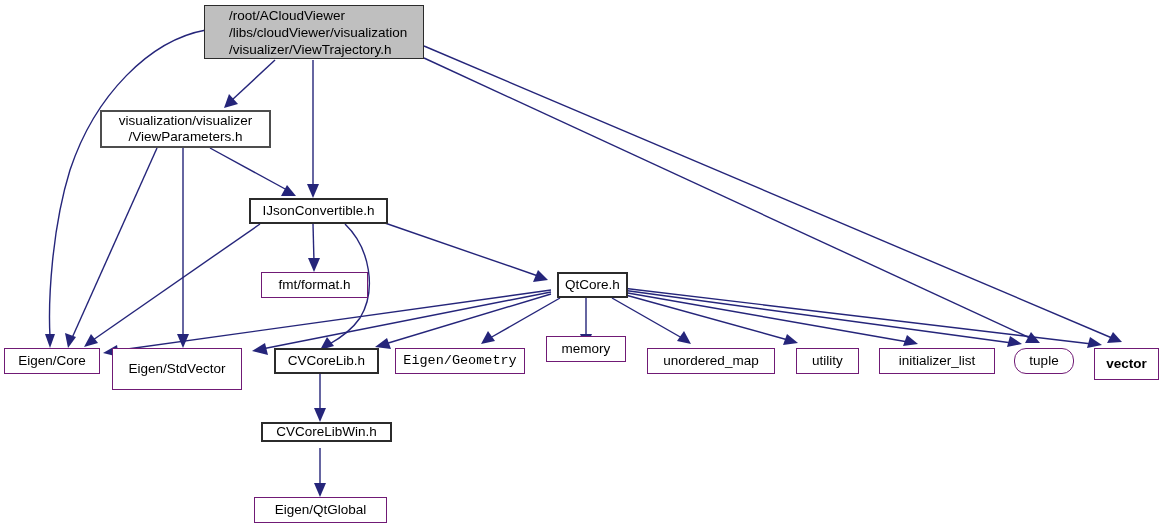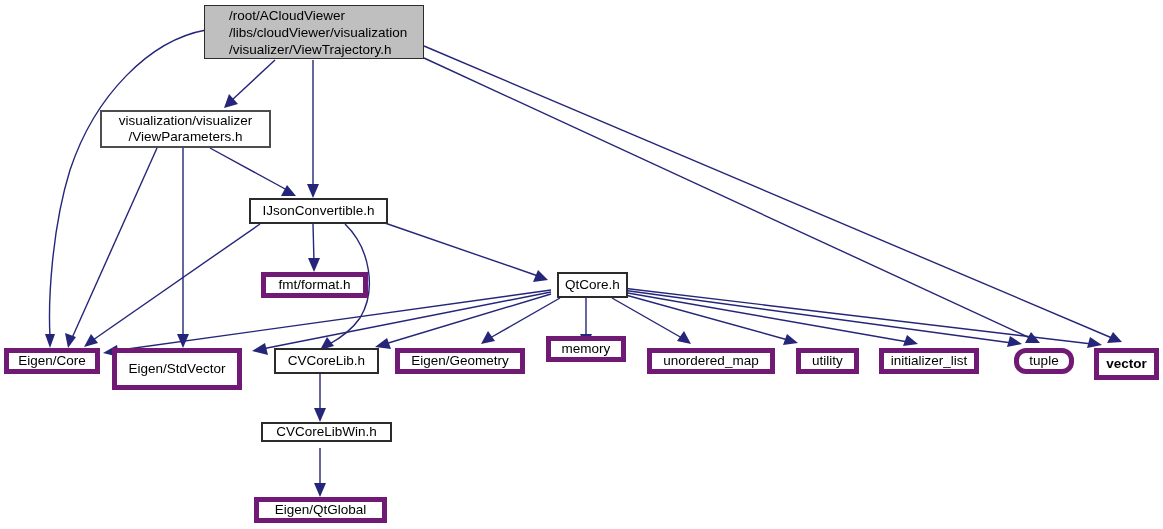--- a/index.html
+++ b/index.html
@@ -32,21 +32,21 @@
     stroke: none;
   }
   .node-box {
     position: absolute;
     box-sizing: border-box;
     display: flex;
     align-items: center;
     justify-content: center;
     text-align: center;
     background: #ffffff;
-    border: 5px solid #701a75;
+    border: 1px solid #701a75;
     color: #000000;
     font-size: 13.5px;
     line-height: 16px;
     white-space: pre-line;
     letter-spacing: 0px;
   }
   .node-box.bold {
     border: 2px solid #2b2b2b;
     margin-left: 6px;
   }
@@ -204,29 +204,29 @@
   <div class="node-box" style="left:261px; top:272px; width:107px; height:26px;">fmt/format.h</div>
 
   <div class="node-box bold" style="left:551px; top:272px; width:71px; height:26px;">QtCore.h</div>
 
   <div class="node-box" style="left:4px; top:348px; width:96px; height:26px;">Eigen/Core</div>
 
   <div class="node-box" style="left:112px; top:348px; width:130px; height:42px;">Eigen/StdVector</div>
 
   <div class="node-box bold" style="left:268px; top:348px; width:105px; height:26px;">CVCoreLib.h</div>
 
-  <div class="node-box" style="left:395px; top:348px; width:130px; height:26px;">Eigen/Geometry</div>
+  <div class="node-box" style="left:395px; top:348px; width:130px; height:26px;font-family:Liberation Mono, monospace;">Eigen/Geometry</div>
 
   <div class="node-box" style="left:546px; top:336px; width:80px; height:26px;">memory</div>
 
   <div class="node-box" style="left:647px; top:348px; width:128px; height:26px;">unordered_map</div>
 
   <div class="node-box" style="left:796px; top:348px; width:63px; height:26px;">utility</div>
 
-  <div class="node-box" style="left:879px; top:348px; width:100px; height:26px;">initializer_list</div>
+  <div class="node-box" style="left:879px; top:348px; width:116px; height:26px;">initializer_list</div>
 
   <div class="node-box" style="left:1014px; top:348px; width:60px; height:26px;border-radius:12px;">tuple</div>
 
   <div class="node-box" style="left:1094px; top:348px; width:65px; height:32px;font-weight:bold;">vector</div>
 
   <div class="node-box bold" style="left:255px; top:422px; width:131px; height:20px;">CVCoreLibWin.h</div>
 
   <div class="node-box" style="left:254px; top:497px; width:133px; height:26px;">Eigen/QtGlobal</div>
 
 </div>

